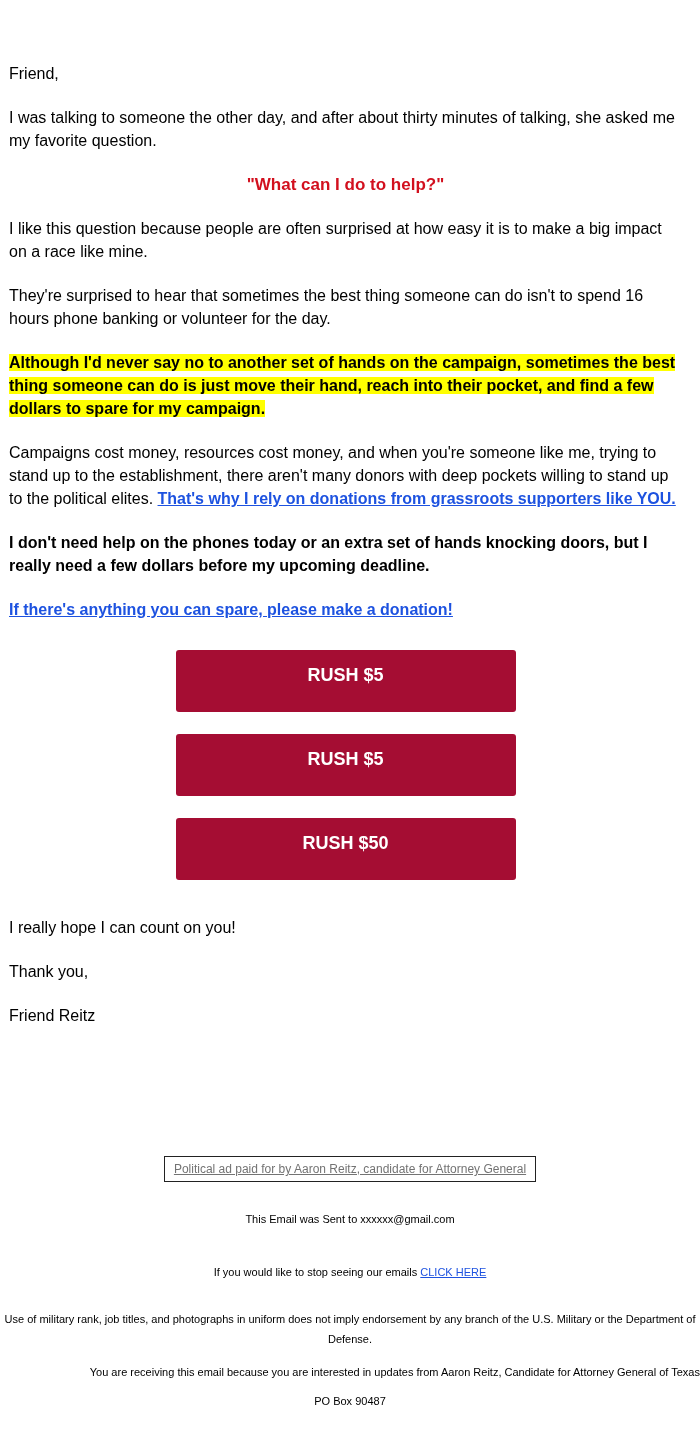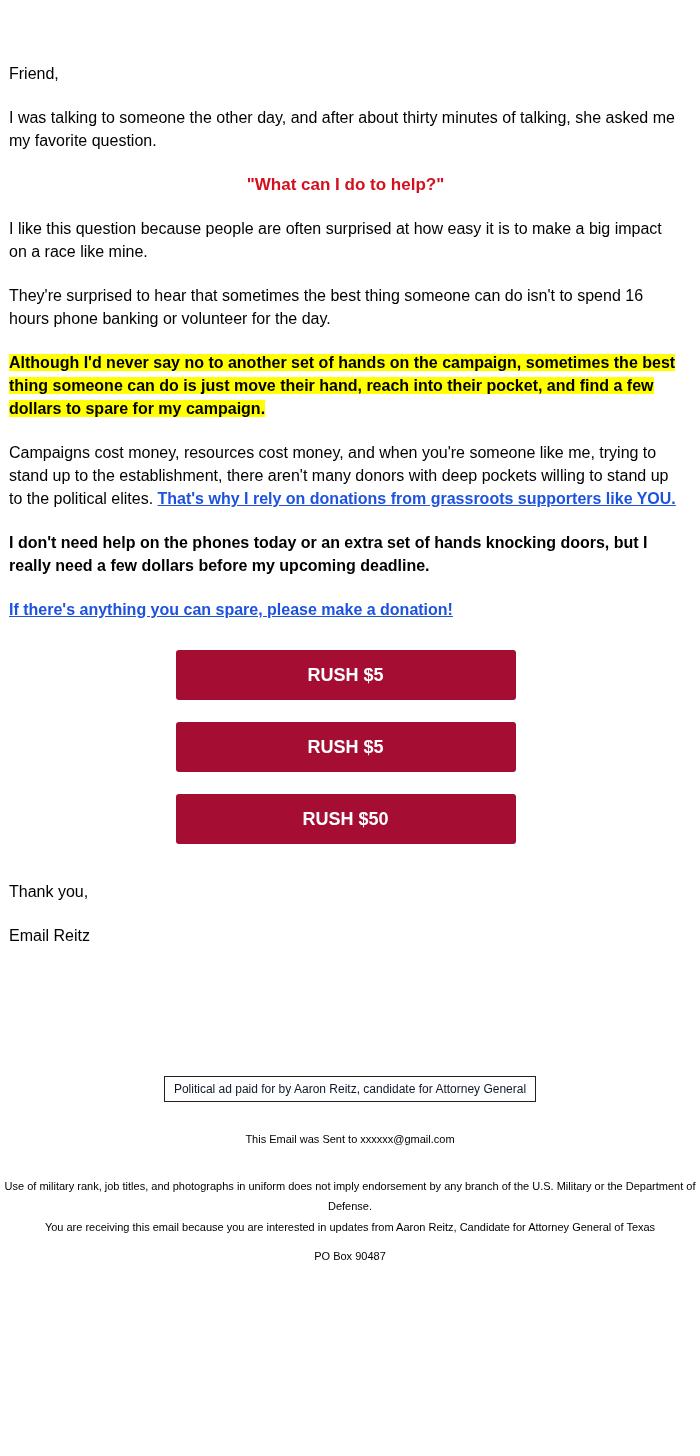--- a/index.html
+++ b/index.html
@@ -42,21 +42,21 @@
     cursor: pointer;
   }
   .donate-line { margin: 28px 0; }
   .buttons-block {
     text-align: center;
     margin-top: 29px;
   }
   .rush-btn {
     display: block;
     width: 340px;
-    height: 50px;
+    height: 62px;
     line-height: 50px;
     margin: 0 auto 22px auto;
     background: var(--accent-red);
     color: #ffffff;
     font-weight: bold;
     font-size: 18px;
     text-align: center;
     text-decoration: none;
     border-radius: 3px;
     cursor: pointer;
@@ -67,28 +67,29 @@
     text-align: center;
     font-size: 11px;
     color: #000;
     padding-bottom: 40px;
   }
   .paid-for-box {
     display: inline-block;
     border: 1px solid #222;
     padding: 5px 9px;
     font-size: 12px;
-    color: #0f172a;
+    color: #737373;
+    text-decoration: underline;
   }
   .footer-line { margin: 0; }
   .sent-to { margin-top: 27px; }
   .unsub { margin-top: 33px; }
   .military { margin-top: 27px; }
   .copyright { margin-top: 9px; }
-  .reason { margin-top: 1px; }
+  .reason { margin-top: 13px; text-align: right; }
   .pobox { margin-top: 9px; }
   .footer p { line-height: 20px; }
   a.small-link {
     color: var(--link-blue);
     text-decoration: underline;
     cursor: pointer;
   }
 </style>
 </head>
 <body>
@@ -115,32 +116,35 @@
 
     <p class="donate-line"><a class="inline-link">If there's anything you can spare, please make a donation!</a></p>
 
     <div class="buttons-block">
       <a class="rush-btn">RUSH $5</a>
       <a class="rush-btn">RUSH $5</a>
       <a class="rush-btn">RUSH $50</a>
     </div>
 
     <div class="closing-block">
+      <p>I really hope I can count on you!</p>
       <p>Thank you,</p>
-      <p>Email Reitz</p>
+      <p>Friend Reitz</p>
     </div>
 
     <div class="spacer"></div>
   </div>
 
   <div class="footer">
     <span class="paid-for-box">Political ad paid for by Aaron Reitz, candidate for Attorney General</span>
 
     <p class="footer-line sent-to">This Email was Sent to xxxxxx@gmail.com</p>
 
+    <p class="footer-line unsub"><span>If you would like to stop seeing our emails</span>
+      <a class="small-link">CLICK HERE</a></p>
 
     <p class="footer-line military">Use of military rank, job titles, and photographs in uniform does not imply endorsement by any branch of the U.S. Military or the Department of Defense.</p>
 
 
     <p class="footer-line reason">You are receiving this email because you are interested in updates from Aaron Reitz, Candidate for Attorney General of Texas</p>
 
     <p class="footer-line pobox">PO Box 90487</p>
 
     
   </div>

